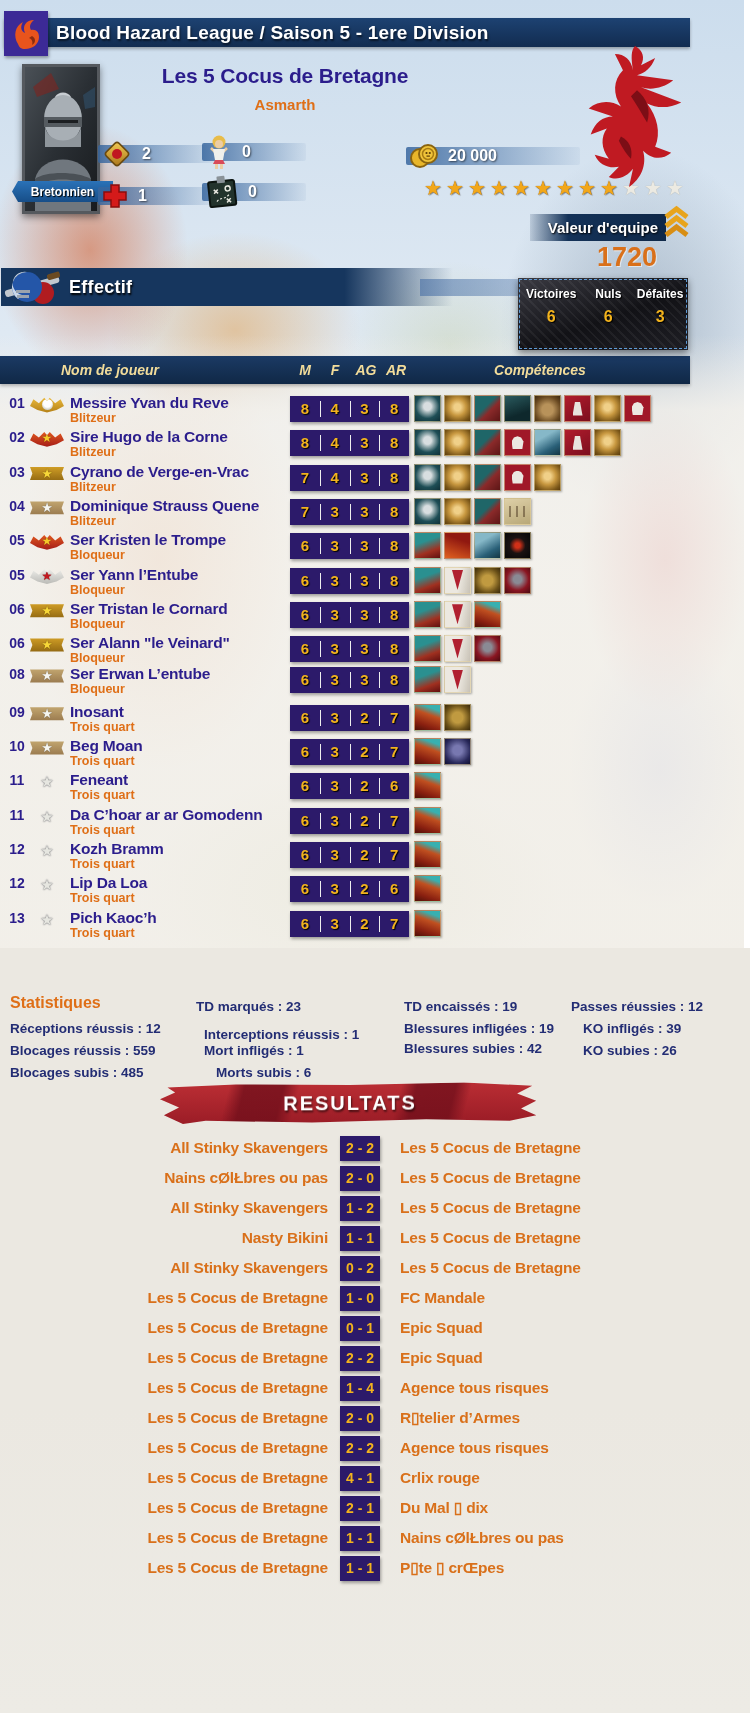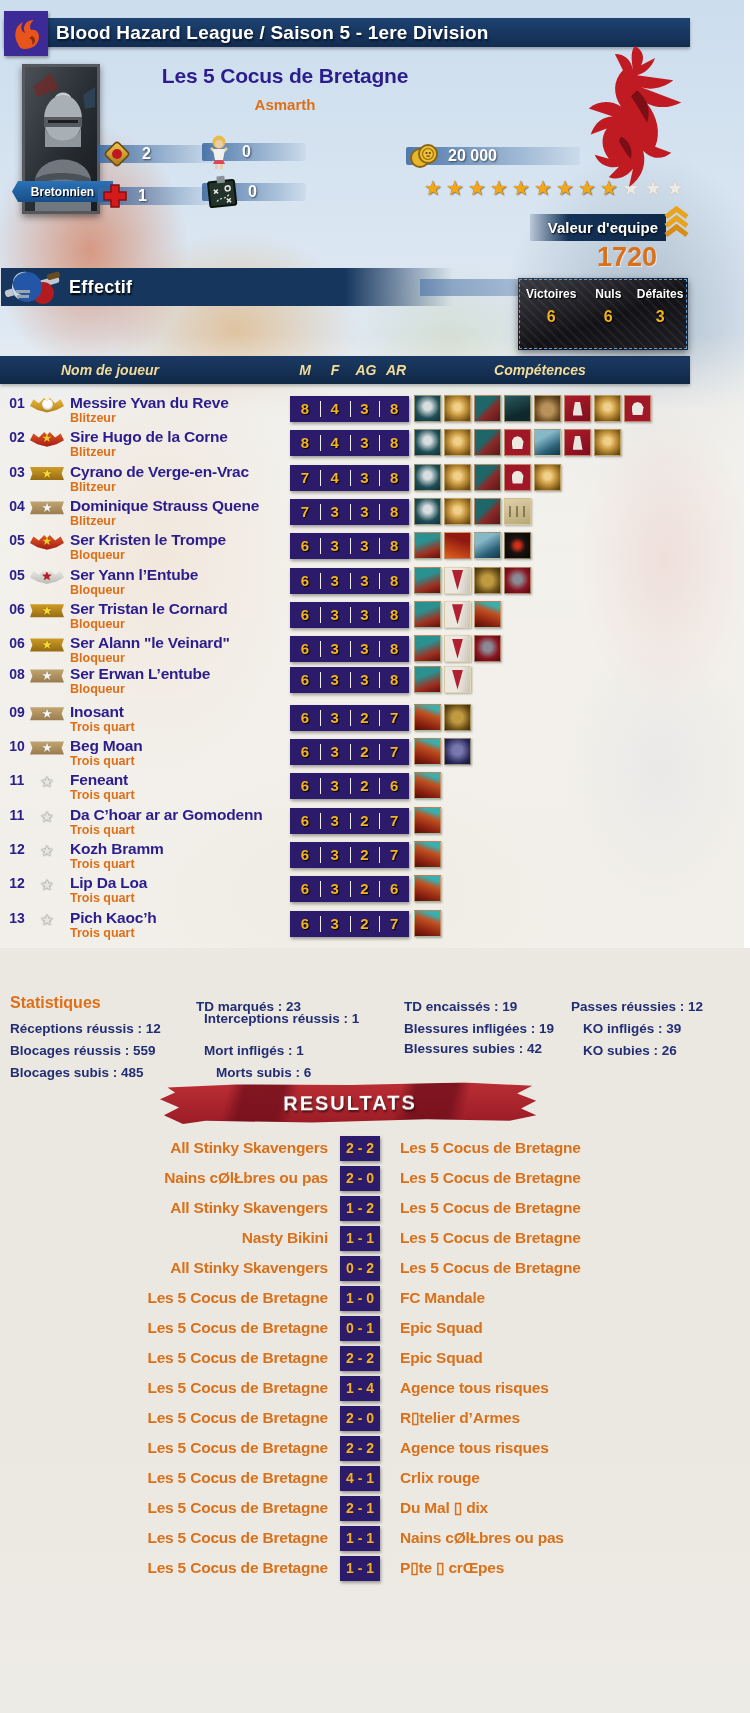--- a/index.html
+++ b/index.html
@@ -639,21 +639,21 @@
       </div>
   </div>
 
   <div class="lower">
     <div>
       <div class="s-title">Statistiques</div>
     <div class="s-line" style="left: 10px; top: 73px;">Réceptions réussis : 12</div>
         <div class="s-line" style="left: 10px; top: 95px;">Blocages réussis : 559</div>
         <div class="s-line" style="left: 10px; top: 117px;">Blocages subis : 485</div>
         <div class="s-line" style="left: 196px; top: 51px;">TD marqués : 23</div>
-        <div class="s-line" style="left: 204px; top: 63px;">Interceptions réussis : 1</div>
+        <div class="s-line" style="left: 204px; top: 79px;">Interceptions réussis : 1</div>
         <div class="s-line" style="left: 204px; top: 95px;">Mort infligés : 1</div>
         <div class="s-line" style="left: 216px; top: 117px;">Morts subis : 6</div>
         <div class="s-line" style="left: 404px; top: 51px;">TD encaissés : 19</div>
         <div class="s-line" style="left: 404px; top: 73px;">Blessures infligées : 19</div>
         <div class="s-line" style="left: 404px; top: 93px; text-align: center;">Blessures subies : 42</div>
         <div class="s-line" style="left: 571px; top: 51px;">Passes réussies : 12</div>
         <div class="s-line" style="left: 583px; top: 73px;">KO infligés : 39</div>
         <div class="s-line" style="left: 583px; top: 95px;">KO subies : 26</div>
       </div>
 

